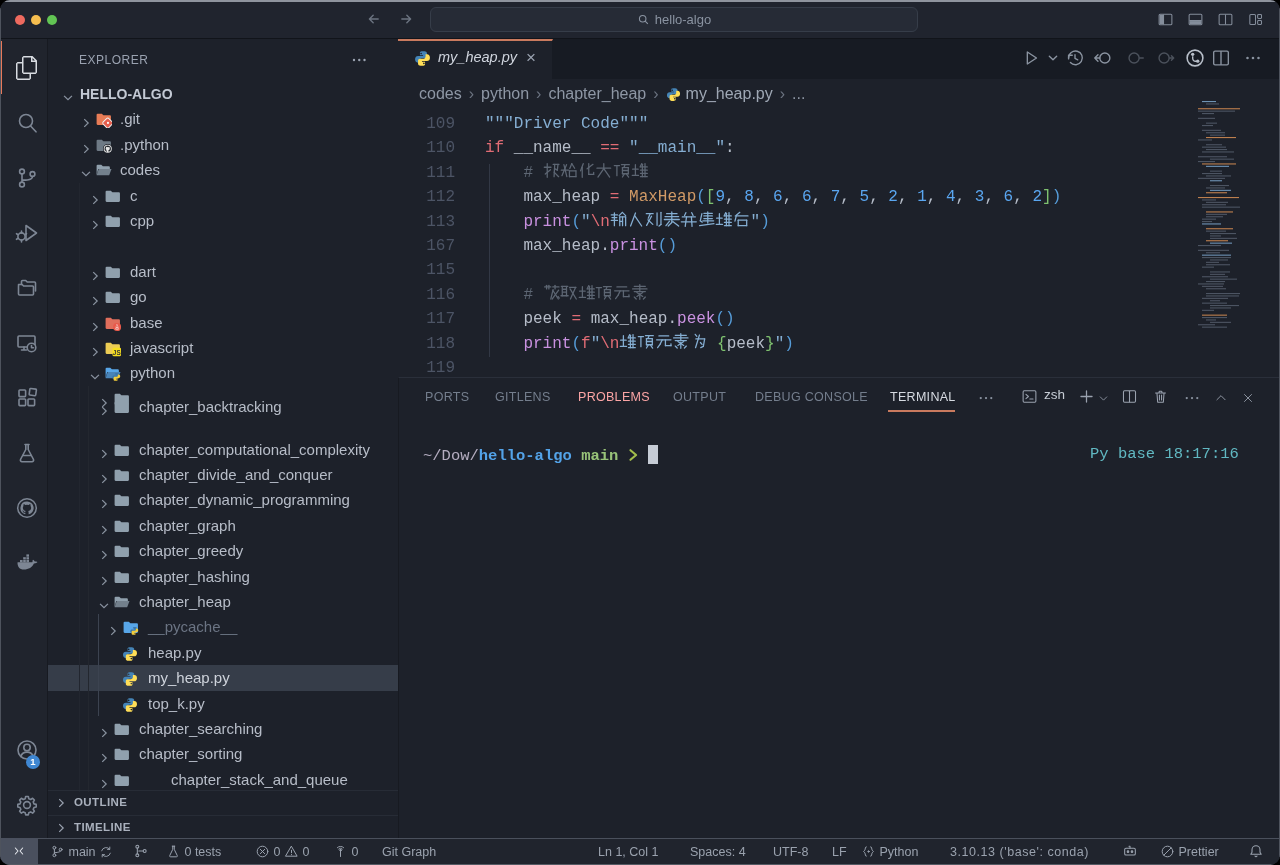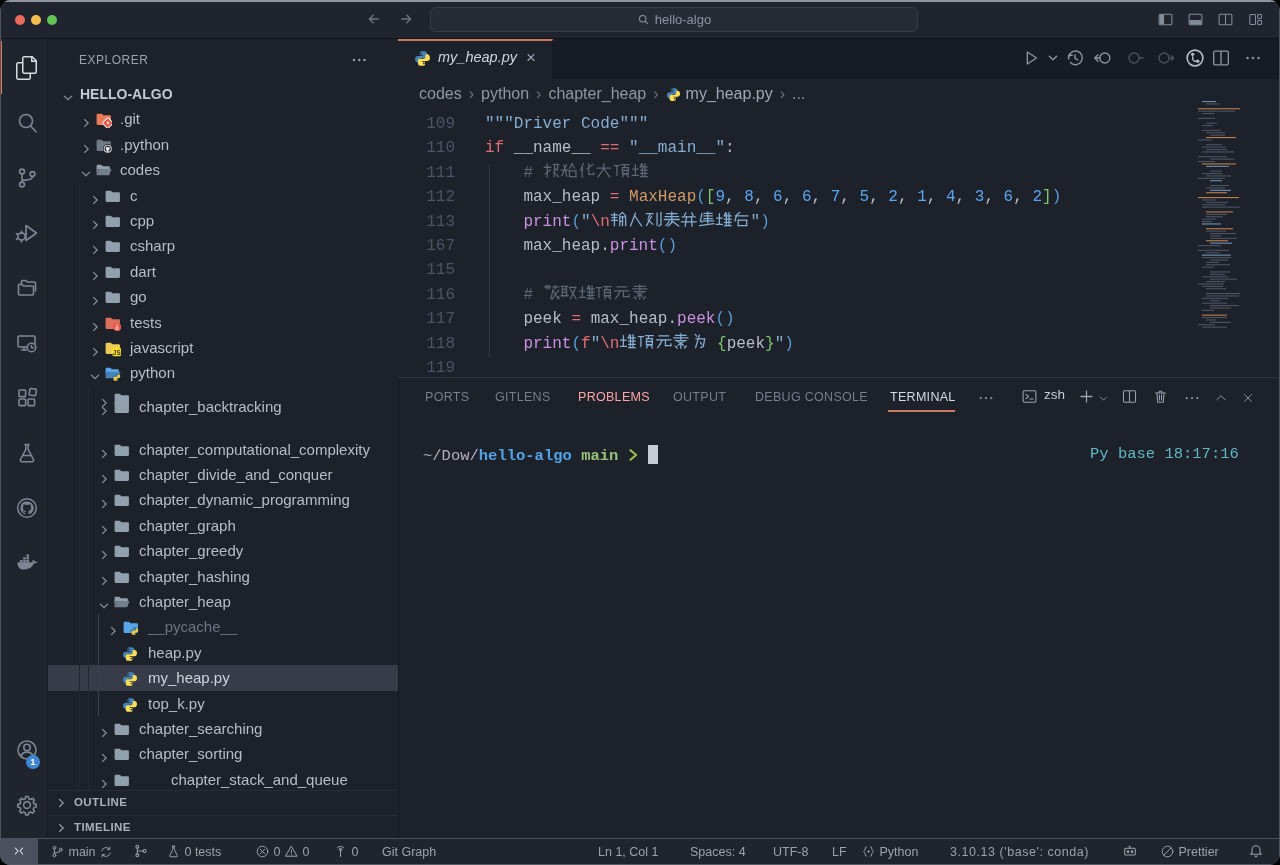--- a/index.html
+++ b/index.html
@@ -228,29 +228,20 @@
       </div>
       <div class="row" style="top:169.0px;">
         <span class="chev" style="left:40px"><svg width="14" height="14" viewBox="0 0 16 16" style="fill:none;stroke:currentColor;stroke-width:1.4">
             <path d="M6 3.5 L10.5 8 6 12.5"></path>
           </svg></span>
         <span class="ficon" style="left:56px"><svg width="17" height="17" viewBox="0 0 16 16">
             <path d="M1.5 3.5 a1 1 0 0 1 1-1 h3.9 l1.5 1.6 h6.1 a1 1 0 0 1 1 1 v7 a1 1 0 0 1-1 1 h-11.5 a1 1 0 0 1-1-1 z" fill="#90a0ad"></path>
           </svg></span>
         <span class="lbl" style="left:82px;">cpp</span>
       </div>
-      <div class="row" style="top:194.39999999999998px;">
-        <span class="chev" style="left:40px"><svg width="14" height="14" viewBox="0 0 16 16" style="fill:none;stroke:currentColor;stroke-width:1.4">
-            <path d="M6 3.5 L10.5 8 6 12.5"></path>
-          </svg></span>
-        <span class="ficon" style="left:56px"><svg width="17" height="17" viewBox="0 0 16 16">
-            <path d="M1.5 3.5 a1 1 0 0 1 1-1 h3.9 l1.5 1.6 h6.1 a1 1 0 0 1 1 1 v7 a1 1 0 0 1-1 1 h-11.5 a1 1 0 0 1-1-1 z" fill="#90a0ad"></path>
-          </svg></span>
-        <span class="lbl" style="left:82px;">csharp</span>
-      </div>
       <div class="row" style="top:219.79999999999998px;">
         <span class="chev" style="left:40px"><svg width="14" height="14" viewBox="0 0 16 16" style="fill:none;stroke:currentColor;stroke-width:1.4">
             <path d="M6 3.5 L10.5 8 6 12.5"></path>
           </svg></span>
         <span class="ficon" style="left:56px"><svg width="17" height="17" viewBox="0 0 16 16">
             <path d="M1.5 3.5 a1 1 0 0 1 1-1 h3.9 l1.5 1.6 h6.1 a1 1 0 0 1 1 1 v7 a1 1 0 0 1-1 1 h-11.5 a1 1 0 0 1-1-1 z" fill="#90a0ad"></path>
           </svg></span>
         <span class="lbl" style="left:82px;">dart</span>
       </div>
       <div class="row" style="top:245.2px;">
@@ -266,21 +257,21 @@
         <span class="chev" style="left:40px"><svg width="14" height="14" viewBox="0 0 16 16" style="fill:none;stroke:currentColor;stroke-width:1.4">
             <path d="M6 3.5 L10.5 8 6 12.5"></path>
           </svg></span>
         <span class="ficon" style="left:56px"><svg width="17" height="17" viewBox="0 0 16 16">
             <path d="M1.5 3.5 a1 1 0 0 1 1-1 h3.9 l1.5 1.6 h6.1 a1 1 0 0 1 1 1 v7 a1 1 0 0 1-1 1 h-11.5 a1 1 0 0 1-1-1 z" fill="#e06e5c"></path>
             <g transform="translate(8.5,7.5)">
               <circle cx="3.8" cy="3.8" r="3.8" fill="#e95a4b"></circle>
               <path d="M2 5.4 c1 .6 2.6.6 3.6 0 M2.4 3.9 c.8.5 2 .5 2.8 0 M3.8 1.2 c-.8.8.8 1.4 0 2.2" stroke="#fff" stroke-width="0.7" fill="none"></path>
             </g>
           </svg></span>
-        <span class="lbl" style="left:82px;">tests</span>
+        <span class="lbl" style="left:82px;">base</span>
       </div>
       <div class="row" style="top:296.0px;">
         <span class="chev" style="left:40px"><svg width="14" height="14" viewBox="0 0 16 16" style="fill:none;stroke:currentColor;stroke-width:1.4">
             <path d="M6 3.5 L10.5 8 6 12.5"></path>
           </svg></span>
         <span class="ficon" style="left:56px"><svg width="17" height="17" viewBox="0 0 16 16">
             <path d="M1.5 3.5 a1 1 0 0 1 1-1 h3.9 l1.5 1.6 h6.1 a1 1 0 0 1 1 1 v7 a1 1 0 0 1-1 1 h-11.5 a1 1 0 0 1-1-1 z" fill="#eccc54"></path>
             <g transform="translate(8,7.2)">
               <rect x="0" y="0" width="8" height="8" rx="1" fill="#f7df1e"></rect>
               <text x="4" y="6.5" font-size="6" font-weight="bold" text-anchor="middle" fill="#333" font-family="Liberation Sans">JS</text>

